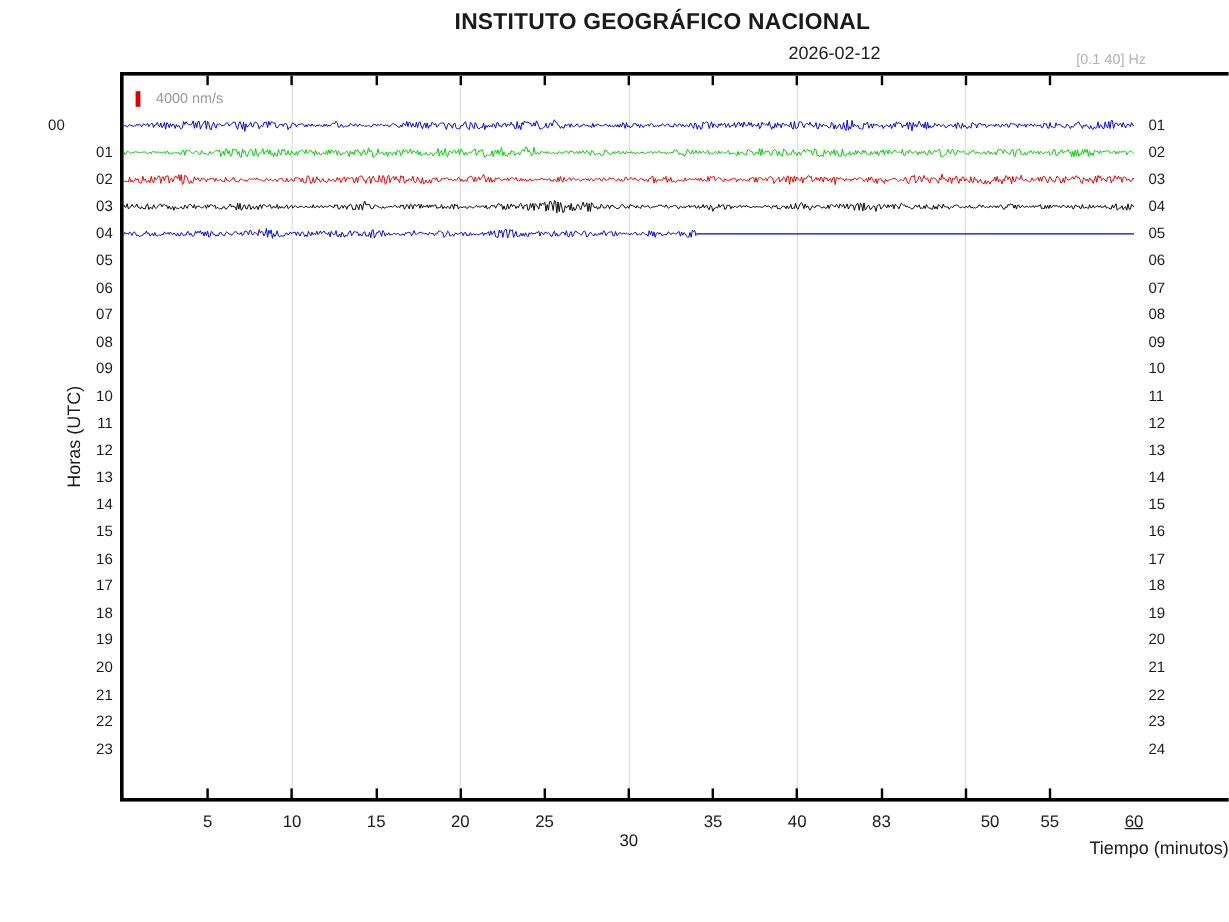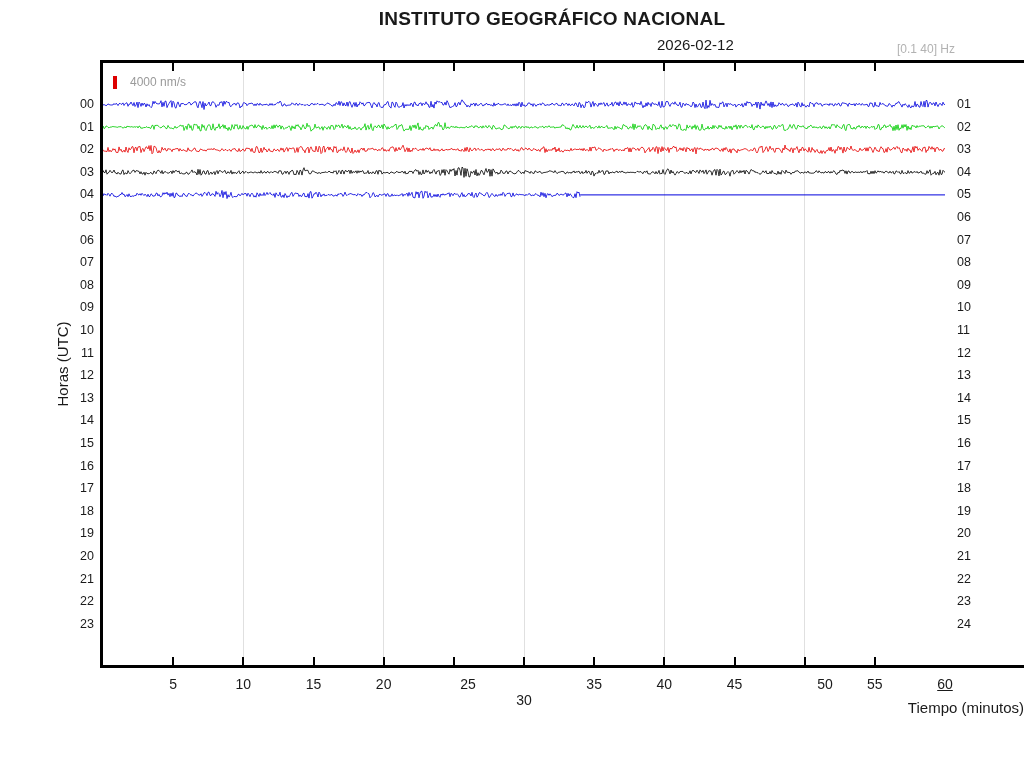--- a/index.html
+++ b/index.html
@@ -86,31 +86,31 @@
           <line x1="477.1333333333333" y1="131.9" x2="842" y2="131.9" stroke="#0000dd" stroke-width="1"></line>
         </svg>
       </div>
   </div>
 
   <div id="xlabels">
       <div class="xlab" style="left: 173.167px;">5</div>
       <div class="xlab" style="left: 243.333px;">10</div>
       <div class="xlab" style="left: 313.5px;">15</div>
       <div class="xlab" style="left: 383.667px;">20</div>
-      <div class="xlab" style="left: 453.833px; text-align: right;">25</div>
+      <div class="xlab" style="left: 453.833px;">25</div>
       <div class="xlab" style="left: 524px; margin-top: 16px;">30</div>
       <div class="xlab" style="left: 594.167px;">35</div>
       <div class="xlab" style="left: 664.333px;">40</div>
-      <div class="xlab" style="left: 734.5px;">45</div>
+      <div class="xlab" style="left: 734.5px;">83</div>
       <div class="xlab" style="left: 825px;">50</div>
       <div class="xlab" style="left: 874.833px;">55</div>
       <div class="xlab" style="left: 945px; text-decoration: underline;">60</div>
     </div>
   <div id="hourlabels">
-      <div class="hlab left" style="top: 97px;">00</div>
+      <div class="hlab left" style="top: 97px; text-align: center;">00</div>
       <div class="hlab right" style="top: 97px;">01</div>
       <div class="hlab left" style="top: 119.6px;">01</div>
       <div class="hlab right" style="top: 119.6px;">02</div>
       <div class="hlab left" style="top: 142.2px;">02</div>
       <div class="hlab right" style="top: 142.2px;">03</div>
       <div class="hlab left" style="top: 164.8px;">03</div>
       <div class="hlab right" style="top: 164.8px;">04</div>
       <div class="hlab left" style="top: 187.4px;">04</div>
       <div class="hlab right" style="top: 187.4px;">05</div>
       <div class="hlab left" style="top: 210px;">05</div>

